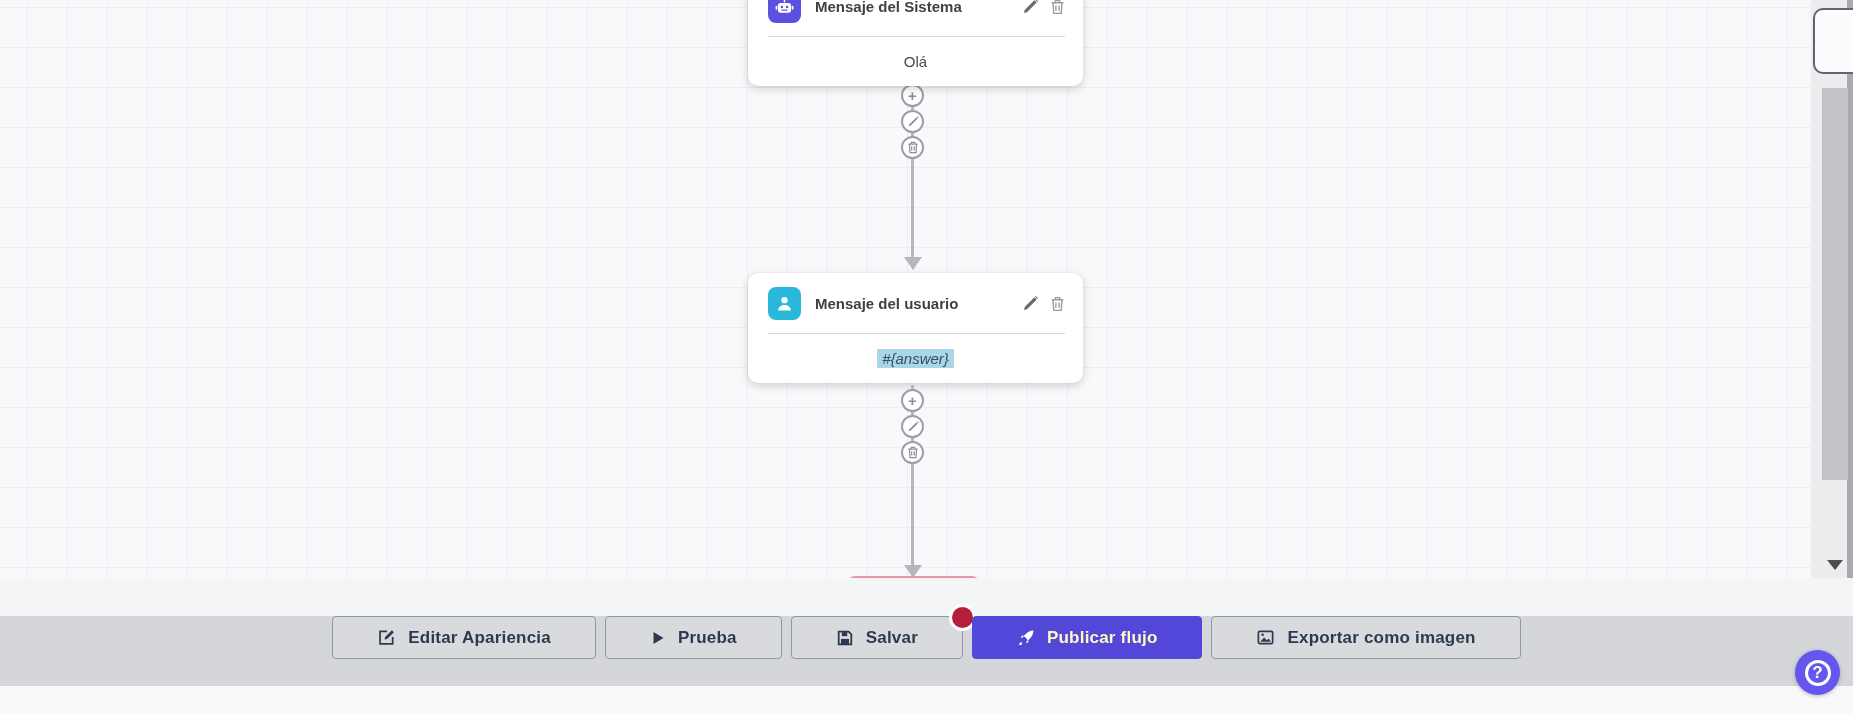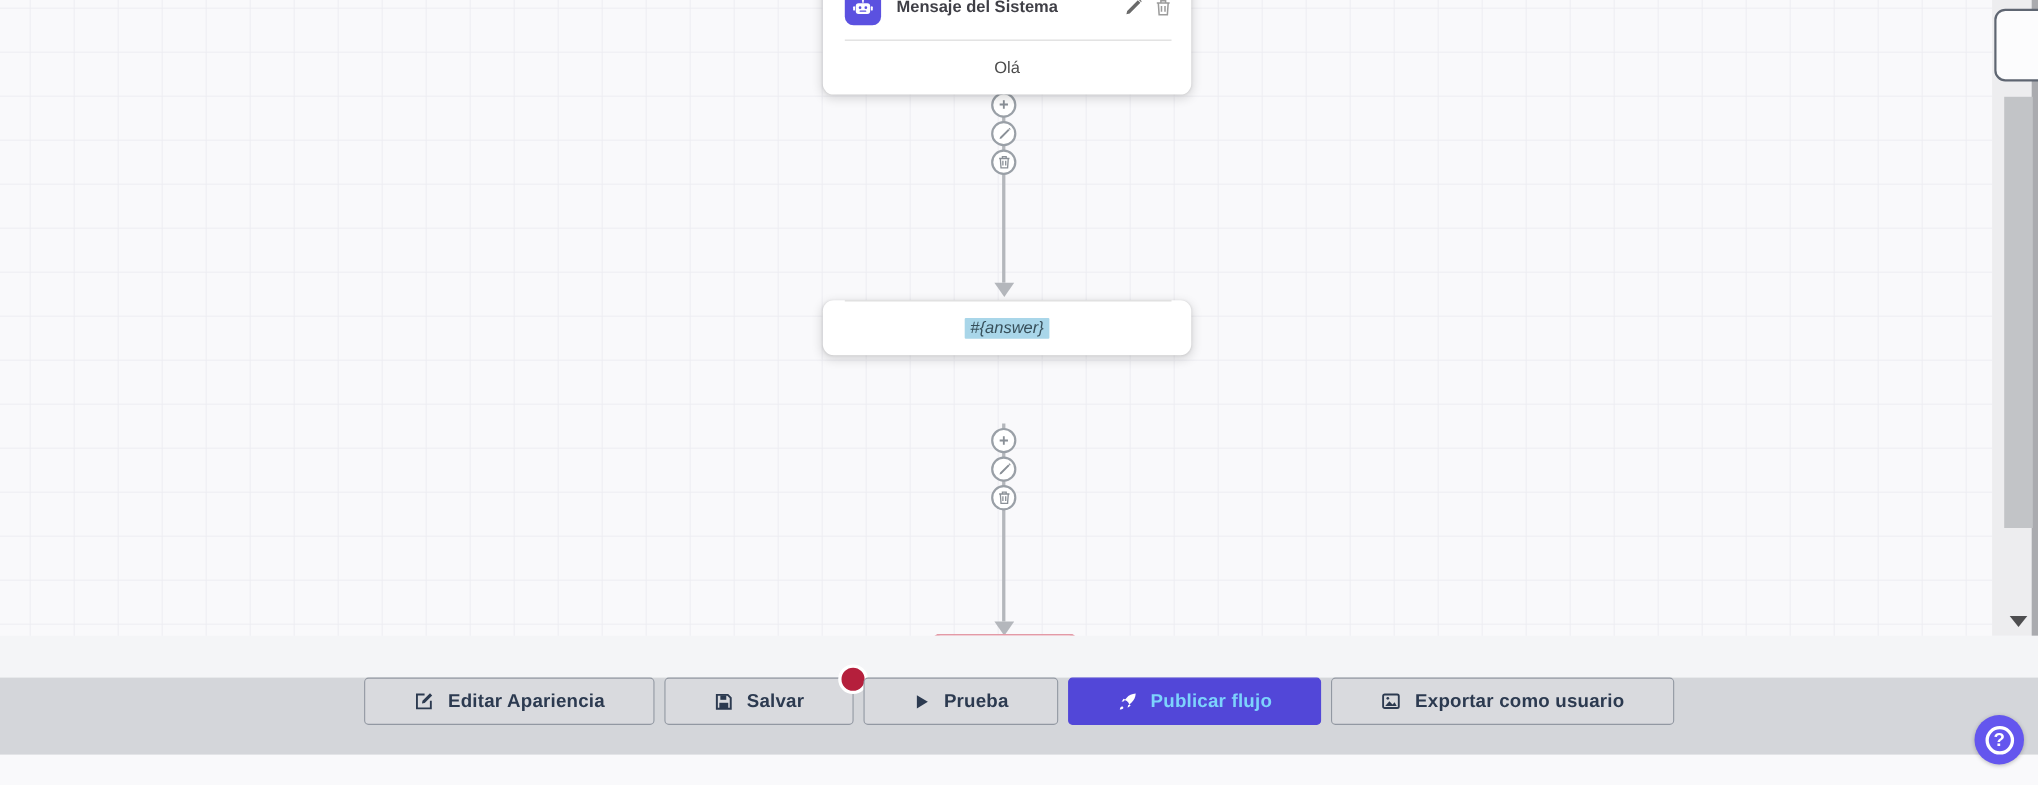--- a/index.html
+++ b/index.html
@@ -55,21 +55,21 @@
   .footer-strip{position:absolute;left:0;top:578px;width:1853px;height:66px;background:#f4f5f7;}
   .toolbar{position:absolute;left:0;top:616px;width:1853px;height:70px;background:#d4d6da;
     display:flex;align-items:flex-start;justify-content:center;gap:9px;}
   .tb-btn{
     position:relative;height:43px;display:inline-flex;align-items:center;gap:12px;
     padding:0 44px;background:#d9dade;border:1px solid #9298a2;border-radius:4px;
     color:#2c3a50;font-family:"Liberation Sans",sans-serif;font-size:17px;font-weight:700;
     letter-spacing:.2px;cursor:pointer;box-sizing:border-box;
   }
   .tb-btn svg{flex:none;}
-  .tb-btn.primary{background:#5247d8;border-color:#5247d8;color:#7dd3fc;}
+  .tb-btn.primary{background:#5247d8;border-color:#5247d8;color:#fef9c3;}
   .dot{position:absolute;top:-13px;right:-14px;width:21px;height:21px;border-radius:50%;
     background:#b51f3c;border:3px solid #fff;}
   .help-fab{
     position:absolute;right:13px;bottom:19px;width:45px;height:45px;border-radius:50%;
     background:#6456ee;display:flex;align-items:center;justify-content:center;cursor:pointer;
     box-shadow:0 1px 4px rgba(0,0,0,.25);
   }
   .help-ring{width:26px;height:26px;border:3px solid #fff;border-radius:50%;
     display:flex;align-items:center;justify-content:center;
     color:#fff;font-size:17px;font-weight:700;line-height:1;box-sizing:border-box;}
@@ -129,20 +129,41 @@
                 <path d="M1.5 3.5h11M5 3.5v-2h4v2M2.8 3.5l.7 10h7l.7-10M5.5 6v5M8.5 6v5"></path>
               </svg>
           </span>
         </span>
       </div>
       <div class="node-divider"></div>
       <div class="node-body">Olá</div>
     </div>
 
     <div class="node" style="top:273px;">
+      <div class="node-header">
+        <span class="node-icon" style="background:#29b7da;">
+          <svg width="21" height="21" viewBox="0 0 24 24" fill="#fff">
+            <circle cx="12" cy="8.2" r="3.6"></circle>
+            <path d="M4.5 20c.6-4.2 3.7-6.3 7.5-6.3s6.9 2.1 7.5 6.3z"></path>
+          </svg>
+        </span>
+        <span class="node-title">Mensaje del usuario</span>
+        <span class="node-actions">
+          <span class="node-act">
+            <svg width="16" height="16" viewBox="0 0 16 16">
+                <path d="M12.4 1.3l2.3 2.3L5 13.3l-3 .7.7-3zM15.4 3l-2.3-2.3.8-.7L16 2.2z" fill="#6a6a6a"></path>
+              </svg>
+          </span>
+          <span class="node-act">
+            <svg width="15" height="16" viewBox="0 0 14 15" fill="none" stroke="#9b9b9b" stroke-width="1.3">
+                <path d="M1.5 3.5h11M5 3.5v-2h4v2M2.8 3.5l.7 10h7l.7-10M5.5 6v5M8.5 6v5"></path>
+              </svg>
+          </span>
+        </span>
+      </div>
       <div class="node-divider"></div>
       <div class="node-body center">
         <span class="hl">#{answer}</span>
       </div>
     </div>
 
     <div class="conn-line" style="left:911px;top:385px;height:180px;"></div>
     <div class="conn-arrow" style="left:904px;top:565px;"></div>
     <div class="conn-actions" style="left:901px;top:389px;">
       <div class="conn-btn">
@@ -181,52 +202,52 @@
     <button class="tb-btn">
       <svg width="19" height="19" viewBox="0 0 20 20" fill="none" stroke="#2c3a50" stroke-width="1.8">
         <path d="M10.5 3.5H3.2v13.3h13.3V9.5"></path>
         <path d="M8 12.2l.5-2.6 7.2-7.2 2.1 2.1-7.2 7.2z" fill="#2c3a50" stroke="none"></path>
       </svg>
       <span>Editar Apariencia</span>
     </button>
 
 
     <button class="tb-btn">
+      <svg width="16" height="16" viewBox="0 0 16 16">
+        <path d="M3.5 2l10 6-10 6z" fill="#2c3a50"></path>
+      </svg>
+      <span>Prueba</span>
+    </button>
+
+    <button class="tb-btn">
       <svg width="18" height="18" viewBox="0 0 20 20">
         <path d="M3 3h11l3 3v11H3z" fill="none" stroke="#2c3a50" stroke-width="2"></path>
         <rect x="6.5" y="3.5" width="6" height="4.5" fill="#2c3a50"></rect>
         <rect x="5.5" y="11" width="9" height="6" fill="#2c3a50"></rect>
       </svg>
       <span>Salvar</span>
       <span class="dot"></span>
-    </button>
-
-    <button class="tb-btn">
-      <svg width="16" height="16" viewBox="0 0 16 16">
-        <path d="M3.5 2l10 6-10 6z" fill="#2c3a50"></path>
-      </svg>
-      <span>Prueba</span>
     </button>
 
     <button class="tb-btn primary">
       <svg width="18" height="18" viewBox="0 0 20 20" fill="#fff">
         <path d="M18.3 1.7c-3.8.2-7 1.8-9.3 4.4L7.2 8.2l2.1 1 1.5 1.5 1 2.1 2.1-1.8c2.6-2.3 4.2-5.5 4.4-9.3z"></path>
         <path d="M6.4 9.4L4 9.9l2-3 1.6.8zM10.6 13.6l-.5 2.4 3-2-.8-1.6z"></path>
         <path d="M2.2 17.8c.4-2 1.2-3.3 2.6-3.1 1 .2 1.4 1.6.5 2.4-.8.7-2 .8-3.1.7z"></path>
       </svg>
       <span>Publicar flujo</span>
     </button>
 
     <button class="tb-btn">
       <svg width="19" height="19" viewBox="0 0 20 20" fill="none" stroke="#2c3a50" stroke-width="1.8">
         <rect x="2.5" y="3.5" width="15" height="13" rx="1.5"></rect>
         <path d="M4.5 14.5l4-4.5 3 3 2-2 2 3.5" fill="#2c3a50" stroke="none"></path>
         <circle cx="7" cy="7.2" r="1.3" fill="#2c3a50" stroke="none"></circle>
       </svg>
-      <span>Exportar como usuario</span>
+      <span>Exportar como imagen</span>
     </button>
   </div>
 
   <div class="help-fab">
     <span class="help-ring">
       <span>?</span>
     </span>
   </div>
 
 </div>

